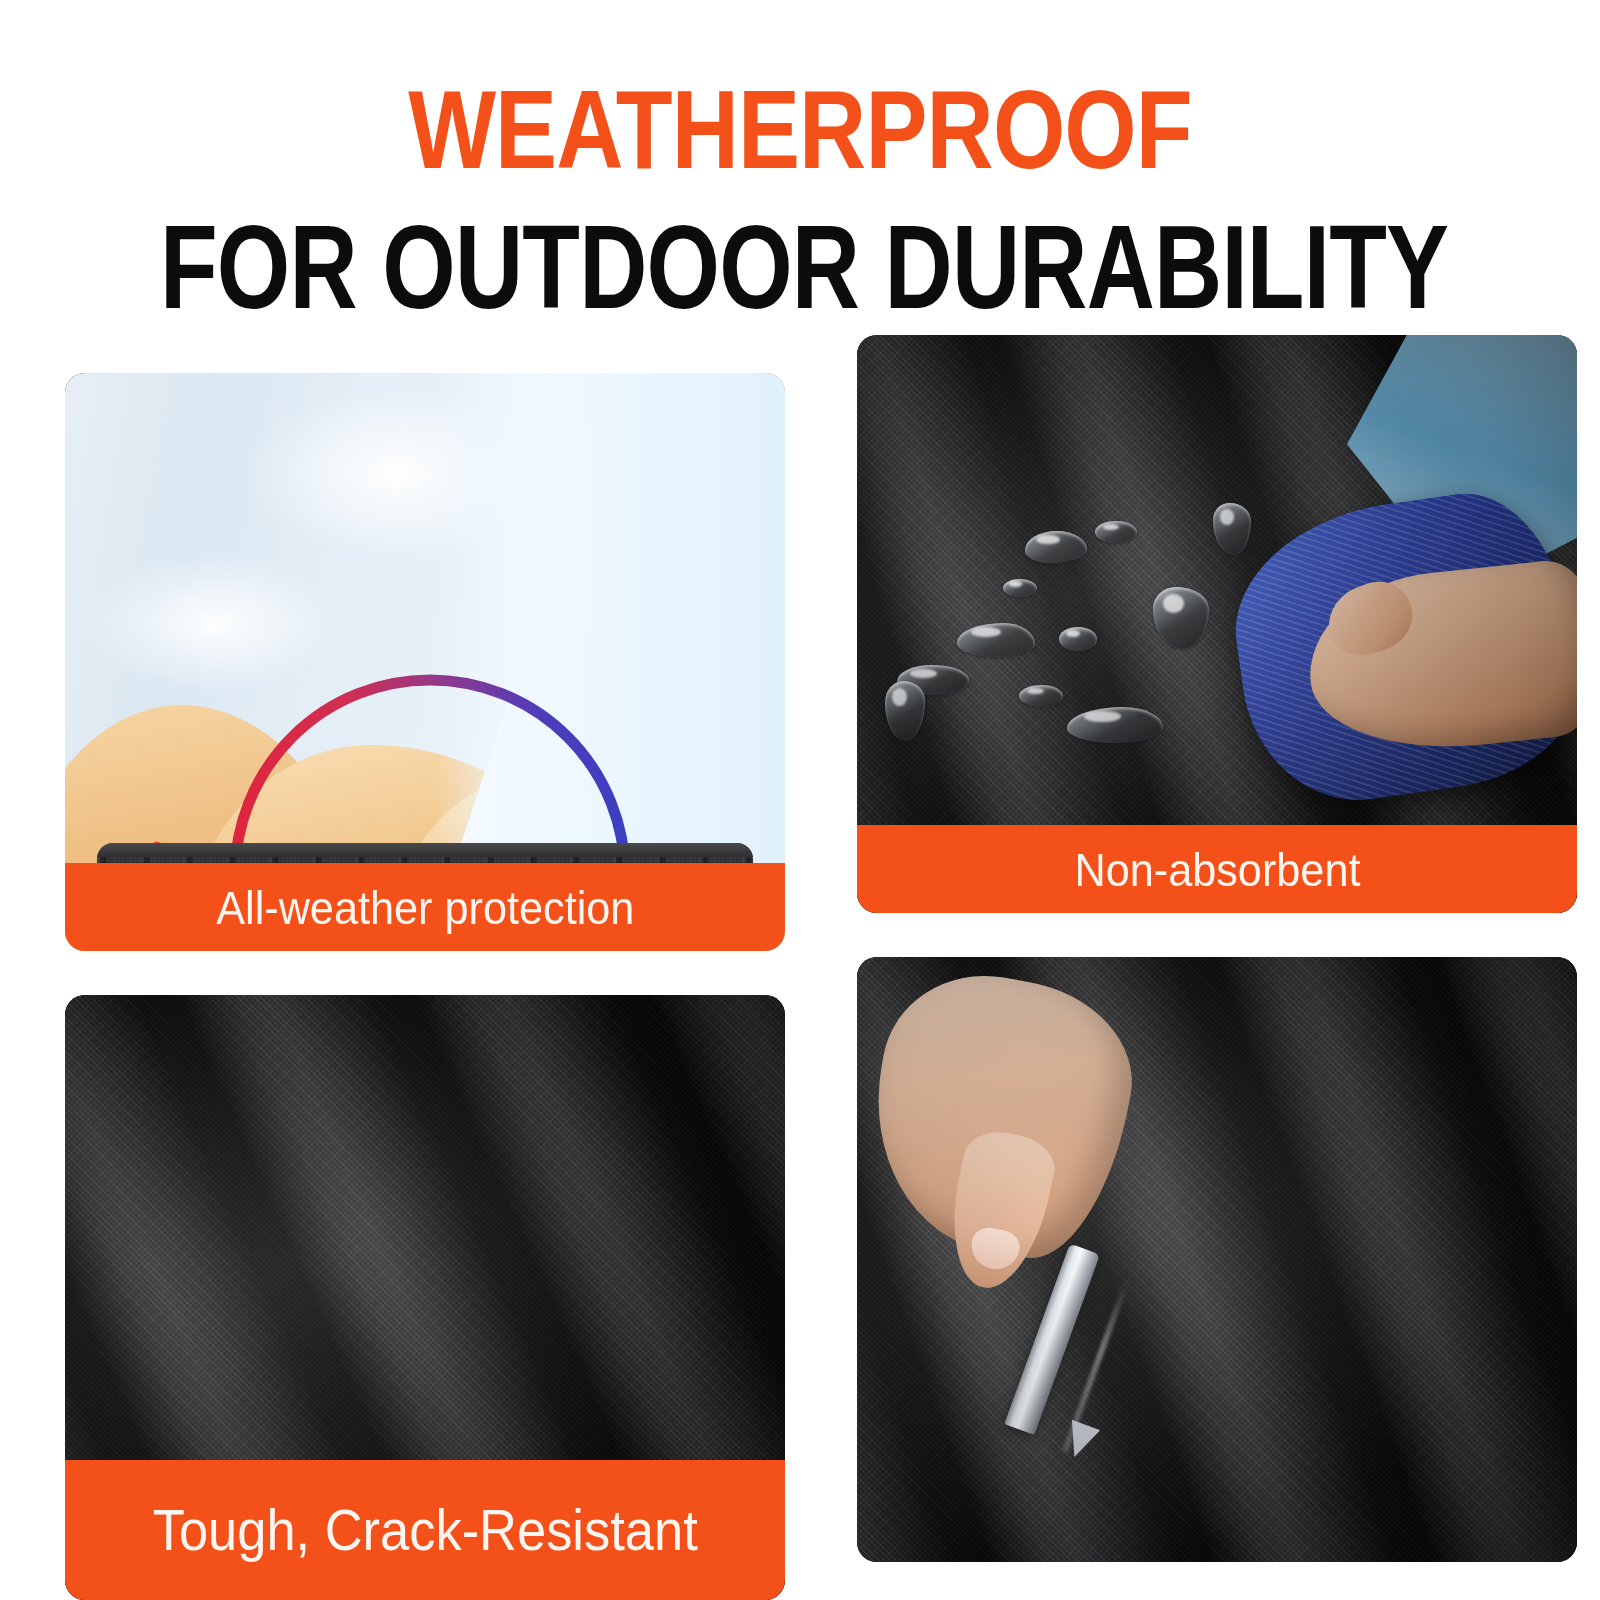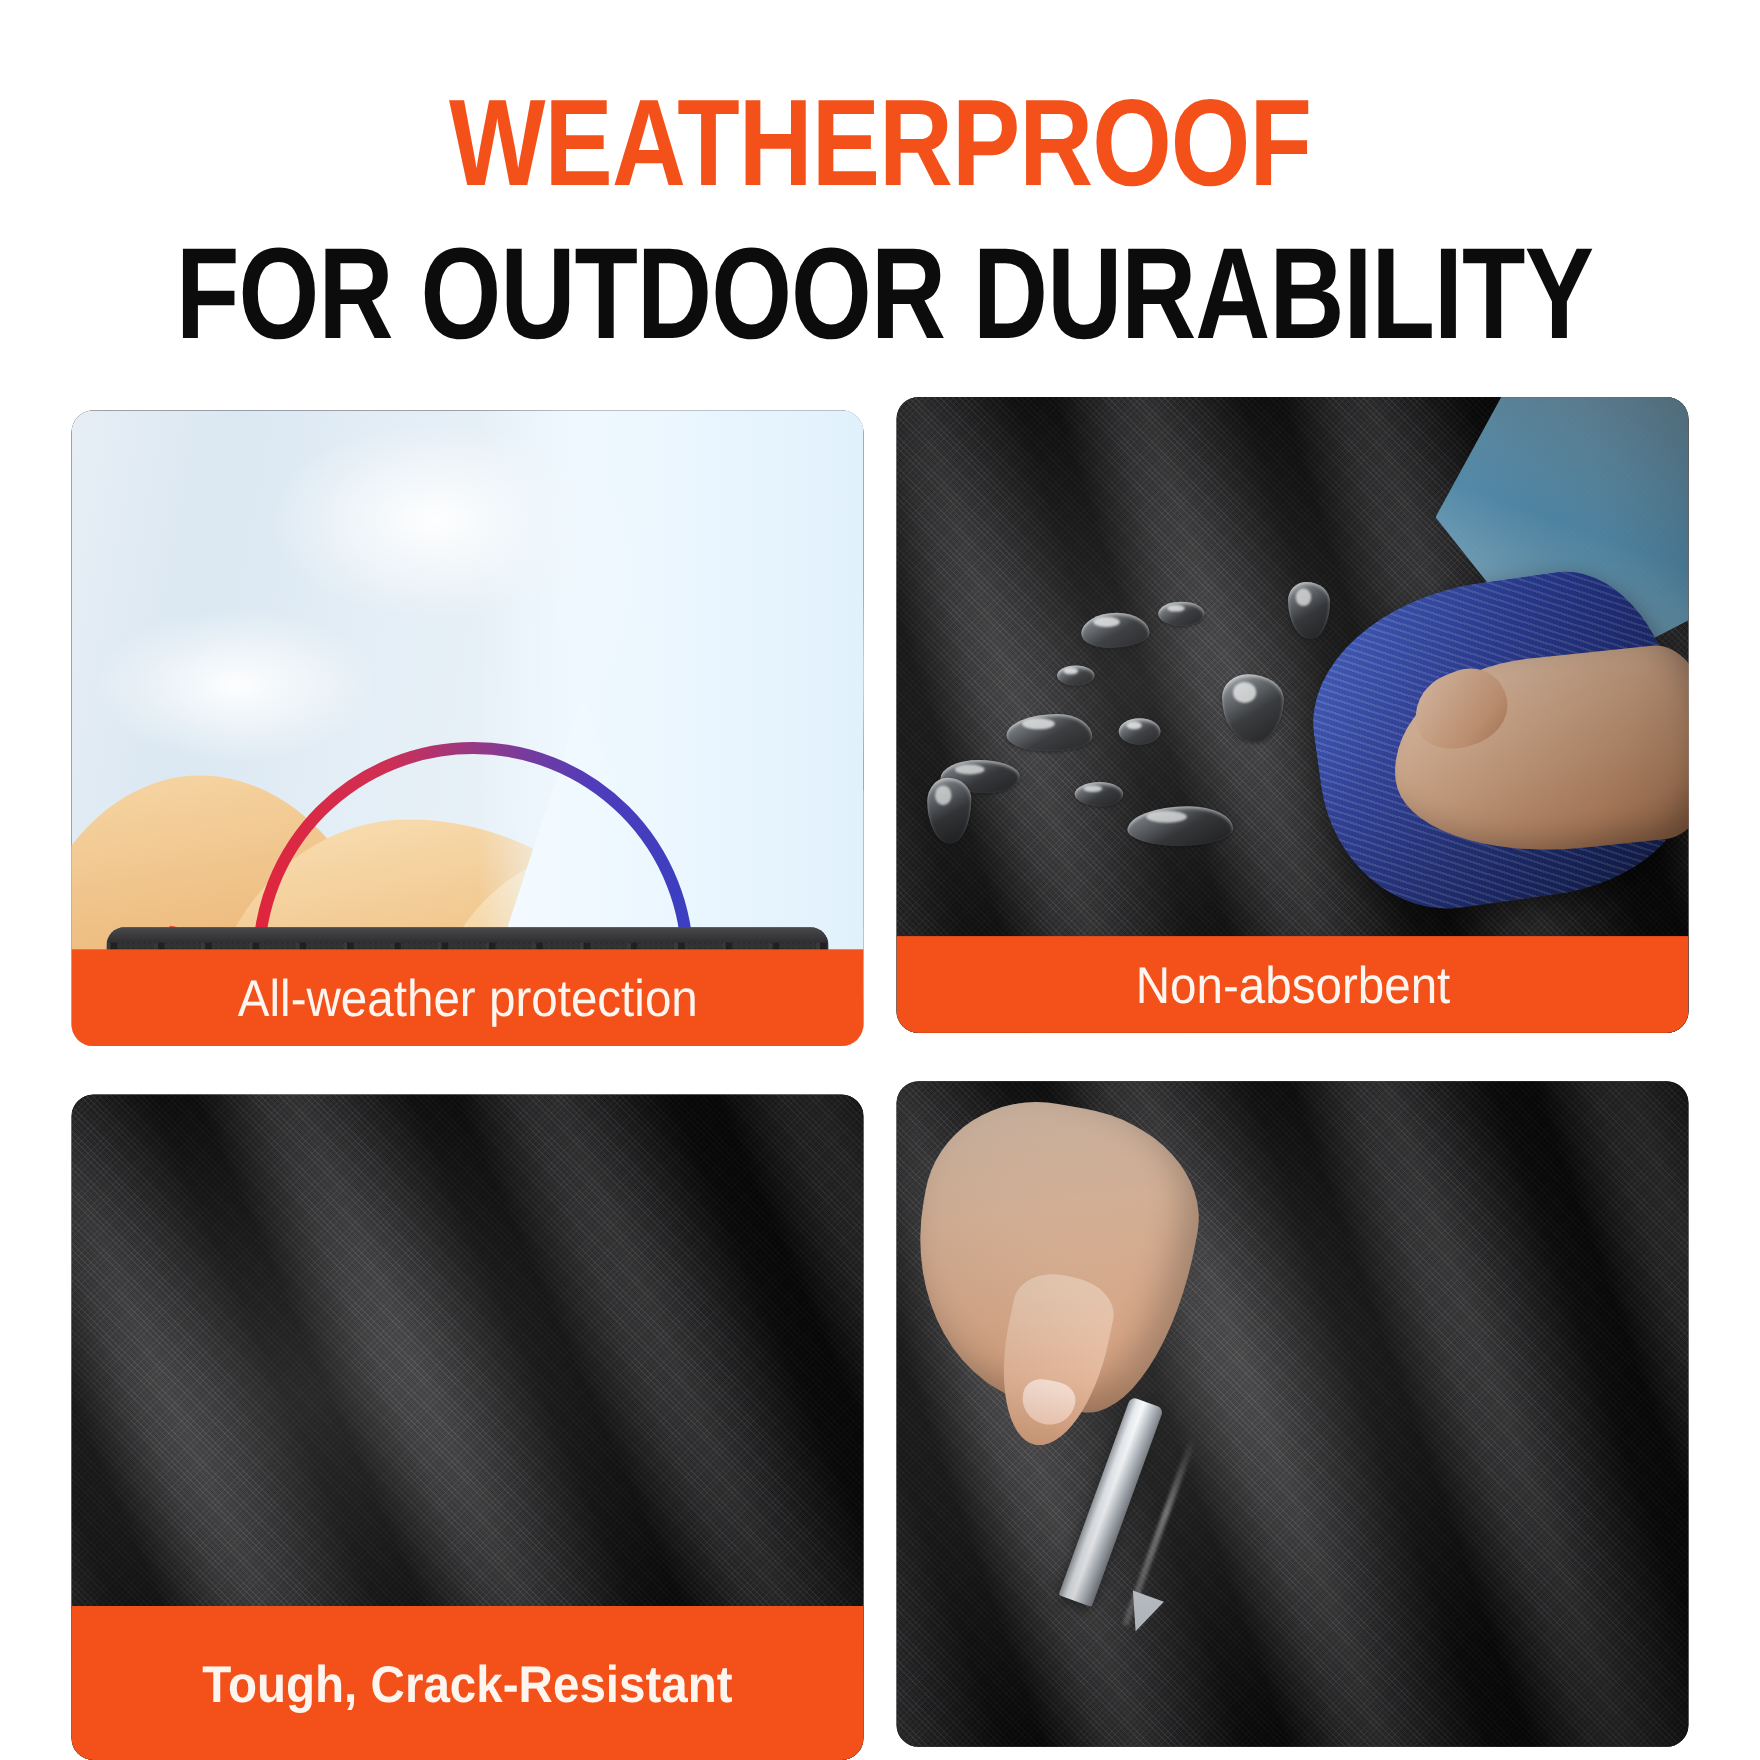--- a/index.html
+++ b/index.html
@@ -41,38 +41,38 @@
   .card {
     position: absolute;
     width: 720px;
     border-radius: 20px;
     overflow: hidden;
     background: #111;
   }
   .card.r1 { height: 578px; top: 0; }
   .card.r2 { height: 605px; top: 622px; }
   .card.c1 { left: 0; margin-top: 38px; }
-  .card.c2 { left: 750px; margin-top: 26px; }
+  .card.c2 { left: 792px; }
 
   .photo { position: absolute; inset: 0; overflow: hidden; }
 
   .caption {
     position: absolute;
     left: 0; right: 0; bottom: 0;
     background: #F4511A;
     color: #fdf6f0;
     display: flex;
     align-items: center;
     justify-content: center;
     font-family: "Liberation Sans Narrow", "Liberation Sans", sans-serif;
     font-weight: 400;
     white-space: nowrap;
   }
   .card.r1 .caption { height: 88px; font-size: 47px; }
-  .card.r2 .caption { height: 140px; font-size: 47px; font-weight: bold; }
+  .card.r2 .caption { height: 140px; font-size: 57px; }
   .caption span { transform: scaleX(0.92); display: inline-block; }
 
   
   .sky {
     position: absolute; inset: 0;
     background:
       linear-gradient(100deg,
         #e7eef5 0%, #dbe8f2 18%, #e4eef6 38%,
         #e9f2f8 60%, #dfecf6 82%, #d6e7f4 100%);
   }

